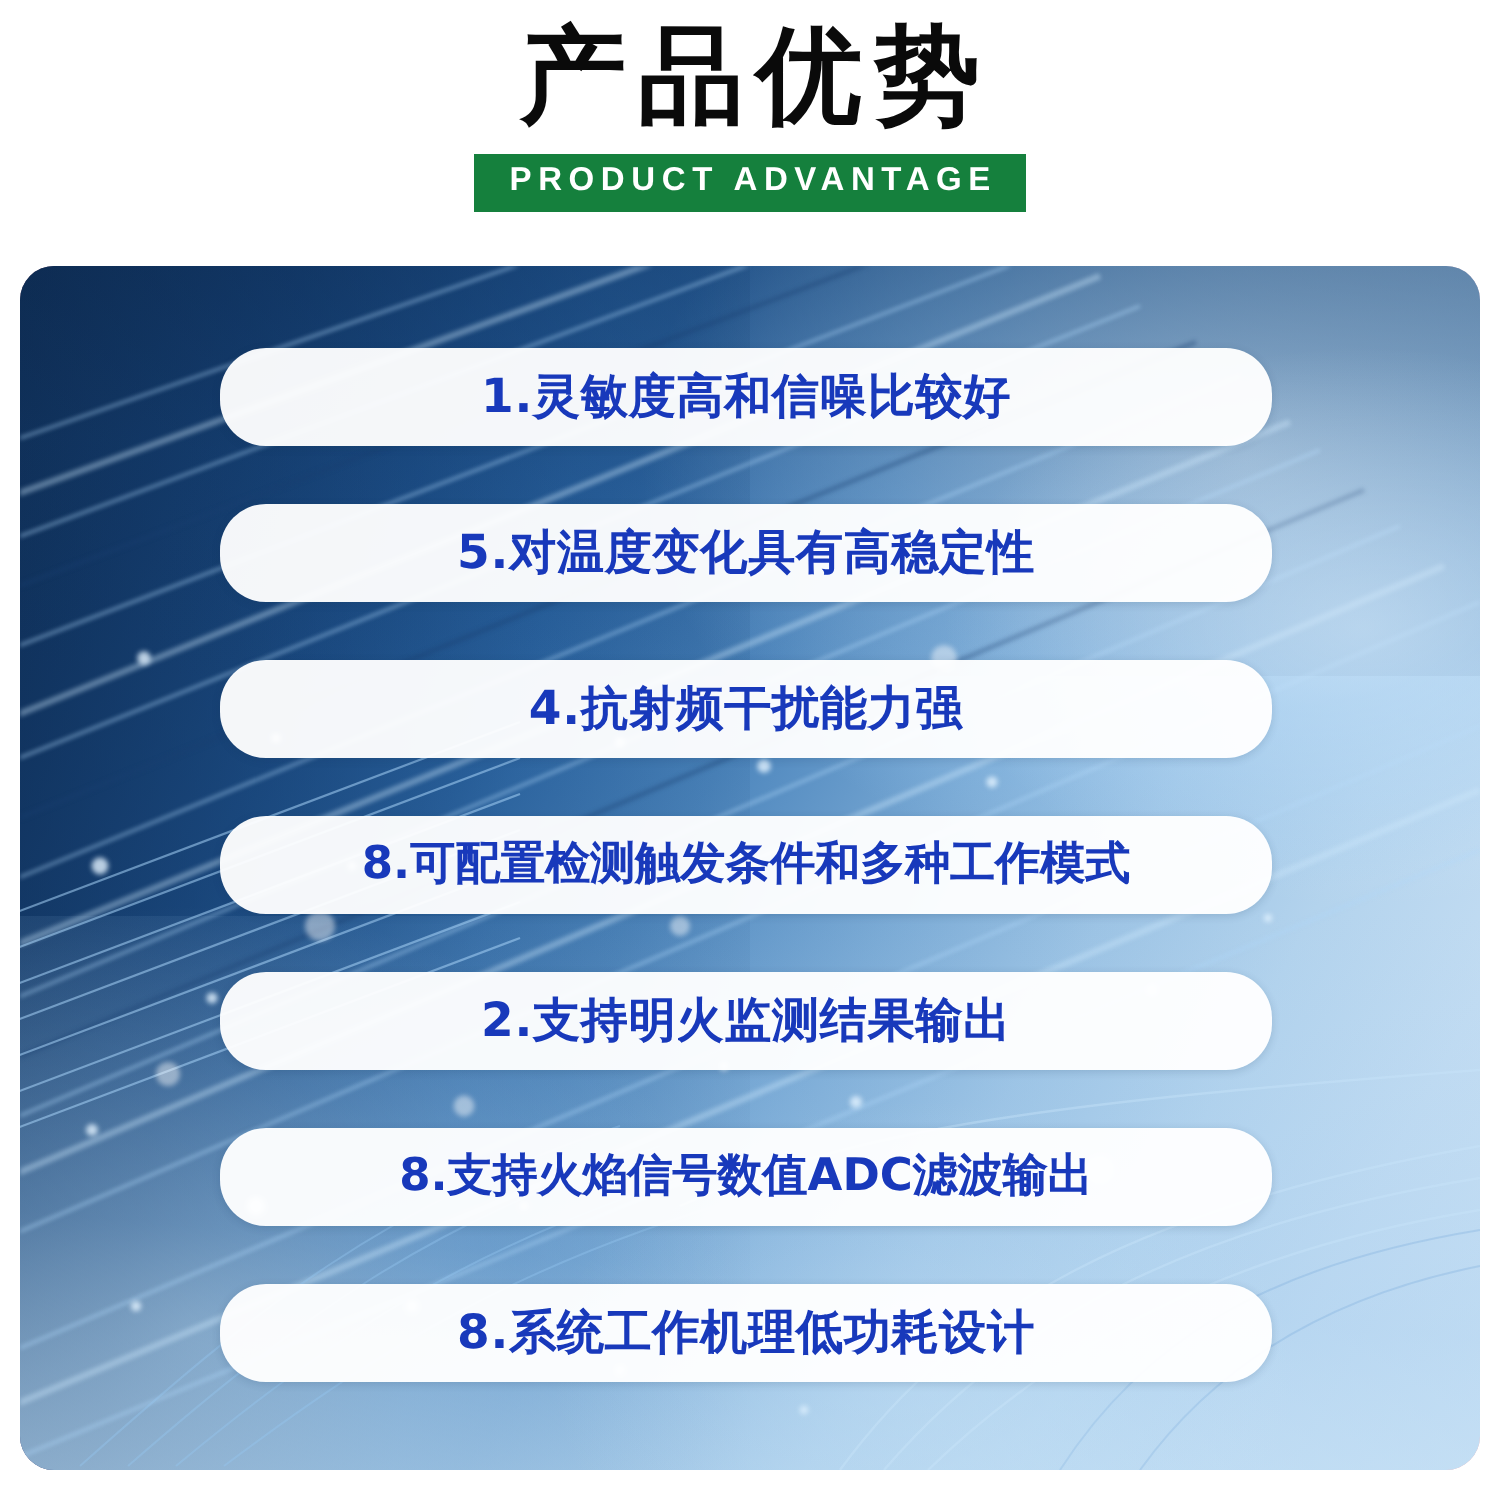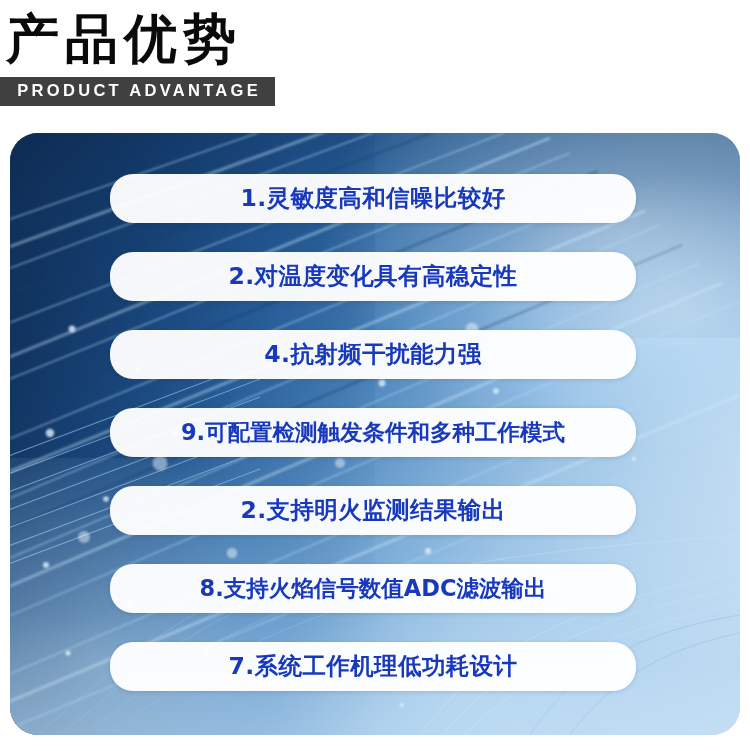--- a/index.html
+++ b/index.html
@@ -15,38 +15,38 @@
     position: relative;
   }
 
   
   .header {
     width: 750px;
     height: 133px;
     background: #ffffff;
     display: flex;
     flex-direction: column;
-    align-items: flex-start;
+    align-items: center;
     justify-content: flex-start;
     box-sizing: border-box;
     padding-top: 9px;
   }
   .page-title {
     font-size: 53px;
     font-weight: 700;
     color: #0a0a0a;
     letter-spacing: 6px;
     line-height: 1.12;
     text-indent: 6px;
     font-family: "DejaVu Sans", "Liberation Sans", sans-serif;
     white-space: nowrap;
   }
   .subtitle-banner {
     margin-top: 9px;
-    background: #404040;
+    background: #15803d;
     color: #ffffff;
     font-size: 16.5px;
     font-weight: 700;
     letter-spacing: 3.3px;
     text-indent: 3.3px;
     padding: 5px 14px 6px 14px;
     line-height: 1.06;
     white-space: nowrap;
     font-family: "Liberation Sans", sans-serif;
   }
@@ -55,21 +55,21 @@
   .panel-wrap {
     position: absolute;
     left: 10px;
     top: 133px;
     width: 730px;
     height: 602px;
   }
   .panel {
     position: absolute;
     inset: 0;
-    border-radius: 28px;
+    border-radius: 17px;
     overflow: hidden;
     background: #fca5a5;
   }
   
   .bg-base {
     position: absolute;
     inset: 0;
     background:
       radial-gradient(ellipse 420px 300px at 84% 16%, rgba(190,222,248,0.95) 0%, rgba(150,198,239,0.55) 42%, rgba(120,175,227,0.0) 72%),
       radial-gradient(ellipse 360px 280px at 12% 88%, rgba(176,214,244,0.85) 0%, rgba(130,182,230,0.40) 45%, rgba(100,160,220,0.0) 75%),
@@ -268,38 +268,38 @@
 
     <div class="panel-haze"></div>
 
     <div class="pill-list">
 
       <div class="pill">
         <span class="pill-text">1.灵敏度高和信噪比较好</span>
       </div>
 
       <div class="pill">
-        <span class="pill-text">2.对温度变化具有高稳定性</span>
+        <span class="pill-text">5.对温度变化具有高稳定性</span>
       </div>
 
       <div class="pill">
         <span class="pill-text">4.抗射频干扰能力强</span>
       </div>
 
       <div class="pill long">
-        <span class="pill-text">9.可配置检测触发条件和多种工作模式</span>
+        <span class="pill-text">8.可配置检测触发条件和多种工作模式</span>
       </div>
 
       <div class="pill">
         <span class="pill-text">2.支持明火监测结果输出</span>
       </div>
 
       <div class="pill long">
         <span class="pill-text">8.支持火焰信号数值ADC滤波输出</span>
       </div>
 
       <div class="pill">
-        <span class="pill-text">7.系统工作机理低功耗设计</span>
+        <span class="pill-text">8.系统工作机理低功耗设计</span>
       </div>
 
     </div>
   </div>
 </div>
 
 </body></html>

